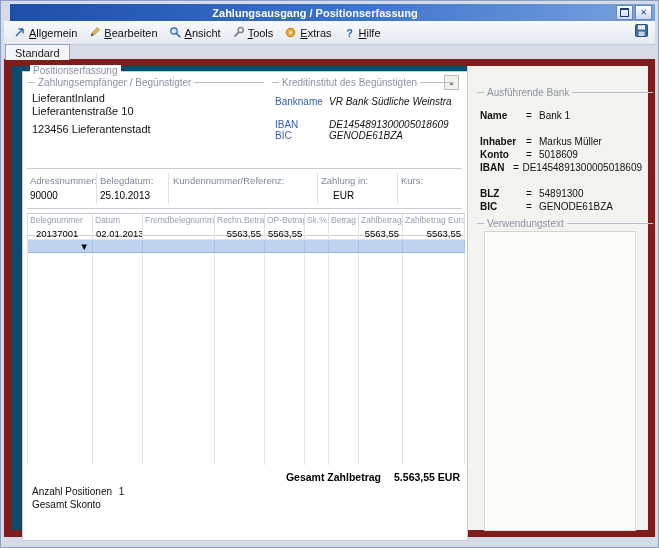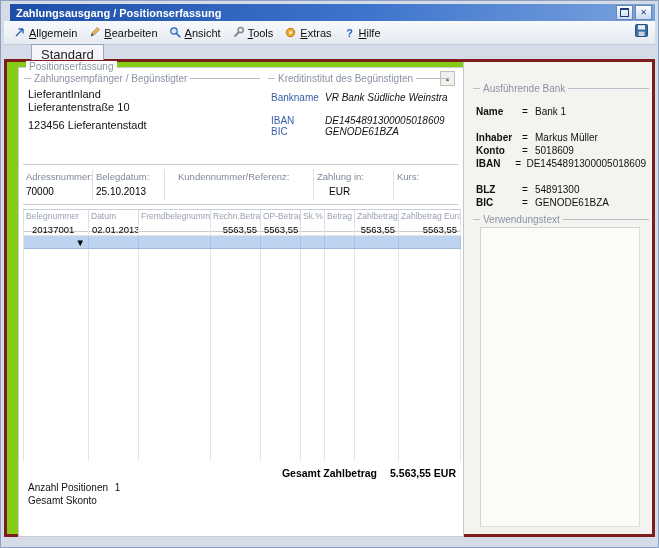--- a/index.html
+++ b/index.html
@@ -2,41 +2,41 @@
 <html><head>
 <meta charset="utf-8">
 <style>
   html,body{margin:0;padding:0;}
   body{font-family:"Liberation Sans","DejaVu Sans",sans-serif;width:659px;height:548px;background:#9AA6B8;}
   .window{position:relative;width:659px;height:548px;background:#D5DCE8;border:1px solid #8CA0C2;overflow:hidden;box-sizing:border-box;}
 
   
   .titlebar{position:absolute;left:9px;top:3px;right:3px;height:17px;
     background:linear-gradient(to right,#1E4FA8 0%,#3D74CC 55%,#7AA2DE 100%);
-    display:flex;align-items:center;padding:0 3px 4px 6px;}
+    display:flex;align-items:center;padding:0 3px 4px 6px;text-align:center;}
   .title{color:#fff;font-size:11px;font-weight:bold;flex:1;white-space:nowrap;}
   .winbtn{width:15px;height:13px;margin-left:2px;background:linear-gradient(#FDFEFF,#C9D9F2);
     border:1px solid #6E86B4;display:flex;align-items:center;justify-content:center;
     font-size:8px;color:#1C3E7E;line-height:1;cursor:default;}
   .mini-window{width:7px;height:6px;border:1px solid #1C3E7E;border-top-width:2px;}
 
   
   .menubar{position:absolute;left:3px;top:20px;right:3px;height:23px;
     background:linear-gradient(#F7F9FC,#E6EAF1);border-bottom:1px solid #C2CBD9;
     display:flex;align-items:center;padding:0 5px;}
   .menu-item{display:flex;align-items:center;gap:3px;padding:2px 7px 2px 4px;font-size:11px;color:#111;}
   .menu-item .label{display:inline-block;}
   .menu-item .label::first-letter{text-decoration:underline;}
   .micon{width:13px;height:13px;display:inline-flex;align-items:center;justify-content:center;}
   .save-slot{margin-left:auto;padding:1px;}
 
   
   .tab{position:absolute;left:4px;top:43px;height:16px;padding:2px 9px 0;background:#F5F6F9;
-    border:1px solid #93A5C2;border-bottom:none;font-size:13px;color:#222;z-index:2;box-sizing:border-box;margin-left:26px;}
-  .content{position:absolute;left:3px;top:58px;right:3px;bottom:10px;background:#84cc16;border:3px solid #7f1d1d;}
+    border:1px solid #93A5C2;border-bottom:none;font-size:11px;color:#222;z-index:2;box-sizing:border-box;}
+  .content{position:absolute;left:3px;top:58px;right:3px;bottom:10px;background:#0c4a6e;border:7px solid #7f1d1d;}
 
   
   .main-fs{position:absolute;left:11px;top:5px;width:444px;height:468px;border:1px solid #C6CBD4;background:#fff;}
   .fs-legend{position:absolute;top:-7px;left:7px;background:#fff;padding:0 3px;font-size:10px;color:#8B93A2;}
   .group-line{position:absolute;display:flex;align-items:center;font-size:10px;color:#8B93A2;white-space:nowrap;}
   .group-line::before{content:"";width:7px;border-top:1px solid #B9BFC9;margin-right:3px;}
   .group-line::after{content:"";flex:1;border-top:1px solid #B9BFC9;margin-left:3px;}
 
   .scroll-up{position:absolute;top:3px;right:8px;width:13px;height:13px;background:#F0F0EC;
     border:1px solid #BFBFB6;font-size:6px;color:#707068;display:flex;align-items:center;justify-content:center;}
@@ -200,27 +200,27 @@
       </div>
       <div class="bankrow" style="top:58px;">
         <span class="blabel">BIC</span>
         <span class="bval">GENODE61BZA</span>
       </div>
 
       <div class="hline" style="top:96px;"></div>
 
       <div class="fld" style="left:7px;">
         <div class="flabel">Adressnummer:</div>
-        <div class="fval">70000</div>
+        <div class="fval">90000</div>
       </div>
       <div class="fld" style="left:77px;">
         <div class="flabel">Belegdatum:</div>
         <div class="fval">25.10.2013</div>
       </div>
-      <div class="fld" style="left:159px;">
+      <div class="fld" style="left:150px;">
         <div class="flabel">Kundennummer/Referenz:</div>
         <div class="fval"></div>
       </div>
       <div class="fld" style="left:298px;">
         <div class="flabel">Zahlung in:</div>
         <div class="fval" style="padding-left:12px;">EUR</div>
       </div>
       <div class="fld" style="left:378px;">
         <div class="flabel">Kurs:</div>
         <div class="fval"></div>

